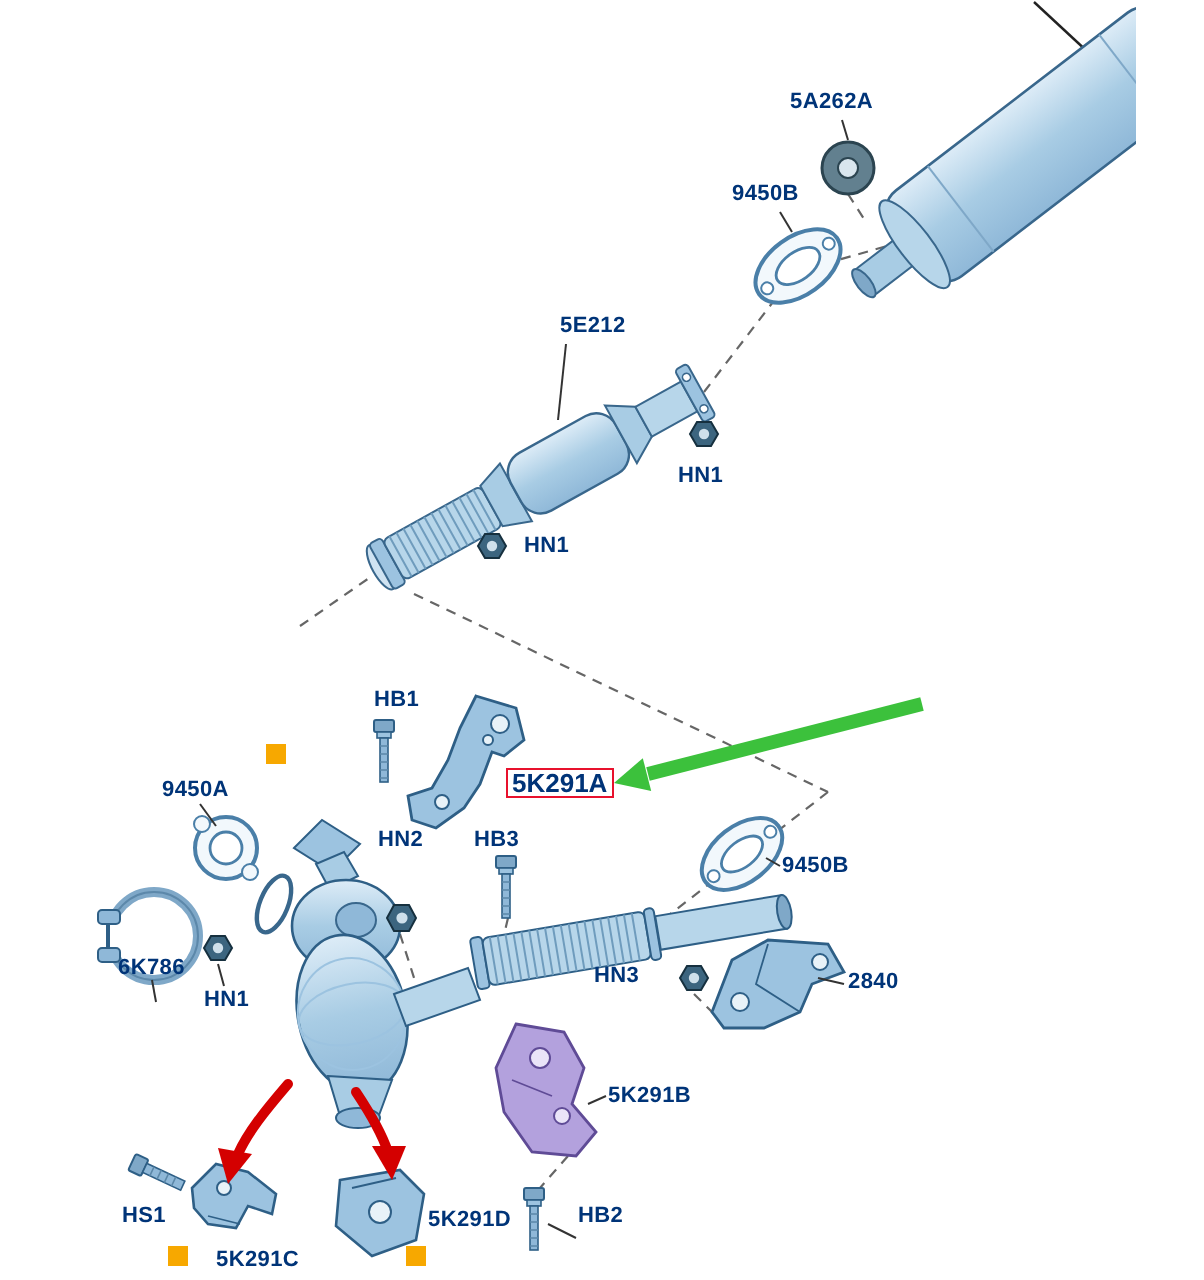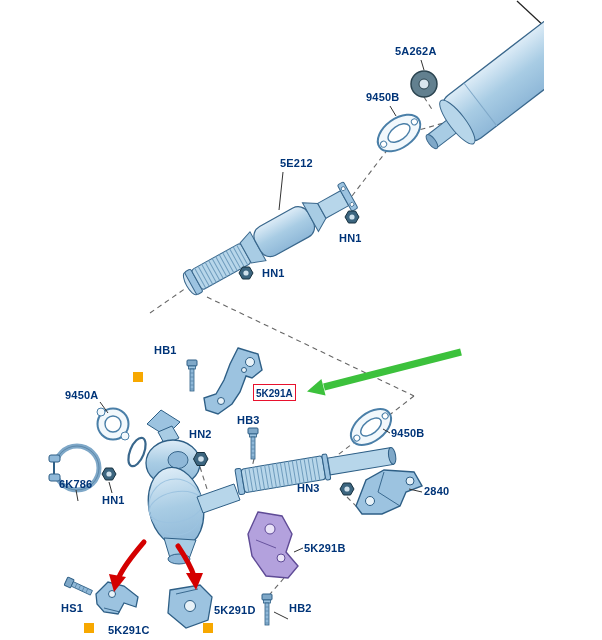--- a/index.html
+++ b/index.html
@@ -1,22 +1,22 @@
 <!DOCTYPE html>
 <html><head>
 <meta charset="utf-8">
 <style>
   html,body{margin:0;padding:0;background:#ffffff;}
   .stage{position:relative;width:544px;height:640px;background:#ffffff;overflow:hidden;
-         font-family:"Liberation Sans", sans-serif;}
+         font-family:"Liberation Sans", sans-serif;padding-left:24px;}
   .stage svg{position:absolute;left:0;top:0;}
   .part-label{position:absolute;color:#003478;font-size:11px;font-weight:700;
               white-space:nowrap;letter-spacing:.2px;}
   .label-box{position:absolute;border:1.5px solid #e8112d;padding:0 2px;line-height:13px;}
-  .label-box .part-label-inline{color:#003478;font-size:10px;font-weight:700;white-space:nowrap;}
+  .label-box .part-label-inline{color:#003478;font-size:13px;font-weight:700;white-space:nowrap;}
   .marker{position:absolute;width:10px;height:10px;background:#f7a800;}
 </style>
 </head>
 <body>
 
 <div class="stage">
 
 <svg width="602" height="640" viewBox="0 0 602 640">
   <defs>
     <linearGradient id="met" x1="0" y1="0" x2="0" y2="1">
@@ -234,30 +234,30 @@
     <line x1="303" y1="548" x2="294" y2="552"></line>
     <line x1="288" y1="619" x2="274" y2="612"></line>
   </g>
 </svg>
 
 <div class="part-label" style="left:395px;top:45px">5A262A</div>
 <div class="part-label" style="left:366px;top:91px">9450B</div>
 <div class="part-label" style="left:280px;top:157px">5E212</div>
 <div class="part-label" style="left:339px;top:232px">HN1</div>
 <div class="part-label" style="left:262px;top:267px">HN1</div>
-<div class="part-label" style="left:154px;top:344px">HB1</div>
+<div class="part-label" style="left:187px;top:344px">HB1</div>
 
 <div class="label-box" style="left:253px;top:384px">
   <span class="part-label-inline">5K291A</span>
 </div>
 
-<div class="part-label" style="left:65px;top:389px">9450A</div>
+<div class="part-label" style="left:81px;top:389px">9450A</div>
 <div class="part-label" style="left:237px;top:414px">HB3</div>
 <div class="part-label" style="left:391px;top:427px">9450B</div>
-<div class="part-label" style="left:189px;top:428px">HN2</div>
+<div class="part-label" style="left:189px;top:414px">HN2</div>
 <div class="part-label" style="left:297px;top:482px">HN3</div>
 <div class="part-label" style="left:424px;top:485px">2840</div>
 <div class="part-label" style="left:59px;top:478px">6K786</div>
 <div class="part-label" style="left:102px;top:494px">HN1</div>
 <div class="part-label" style="left:304px;top:542px">5K291B</div>
 <div class="part-label" style="left:61px;top:602px">HS1</div>
 <div class="part-label" style="left:108px;top:624px">5K291C</div>
 <div class="part-label" style="left:214px;top:604px">5K291D</div>
 <div class="part-label" style="left:289px;top:602px">HB2</div>
 

